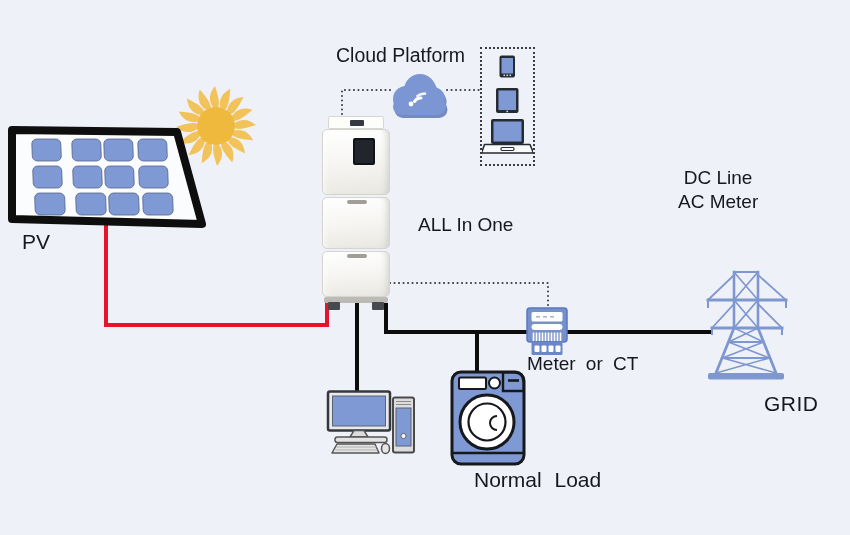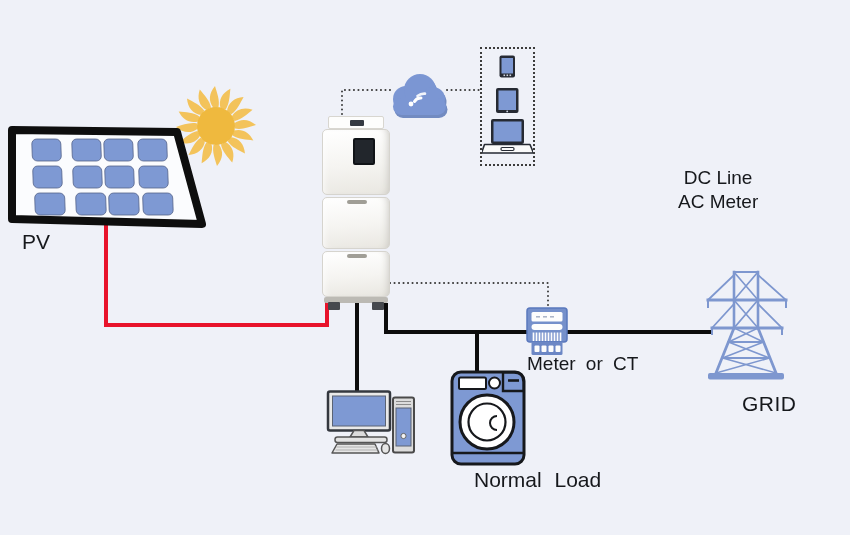--- a/index.html
+++ b/index.html
@@ -98,20 +98,21 @@
       <rect x="99" y="46" width="29" height="22" rx="5"></rect>
         <rect x="133" y="46" width="29" height="22" rx="5"></rect>
       <rect x="28" y="73" width="30" height="22" rx="5"></rect>
         <rect x="69" y="73" width="30" height="22" rx="5"></rect>
       <rect x="102" y="73" width="30" height="22" rx="5"></rect>
         <rect x="136" y="73" width="30" height="22" rx="5"></rect>
     </g>
   </svg>
   <div class="lbl fs20" style="left:22px;top:230px">PV</div>
 
+  <div class="lbl fs19" style="left:336px;top:44px;font-size:19.5px">Cloud Platform</div>
   <svg class="abs z2" style="left:384px;top:66px" width="68" height="58" viewBox="0 0 68 58">
     <g fill="#5d7ab8" transform="translate(1.5,3)" opacity="0.85">
       <circle cx="22" cy="33" r="13"></circle>
         <circle cx="36" cy="24" r="16"></circle>
         <circle cx="49" cy="33" r="12"></circle>
       <rect x="9" y="32" width="53" height="17" rx="8.5"></rect>
     </g>
     <g fill="#7b96d3">
       <circle cx="22" cy="33" r="13"></circle>
         <circle cx="36" cy="24" r="16"></circle>
@@ -158,20 +159,21 @@
     <div class="unit-mod unit-m2">
       <div class="unit-handle"></div>
     </div>
     <div class="unit-mod unit-m3">
       <div class="unit-handle"></div>
     </div>
     <div class="unit-base"></div>
     <div class="unit-foot l"></div>
     <div class="unit-foot r"></div>
   </div>
+  <div class="lbl fs19" style="left:418px;top:214px">ALL In One</div>
 
   <div class="legend">
     <div class="legend-row">
       <span class="legend-swatch dc"></span>
       <span class="t">DC Line</span>
     </div>
     <div class="legend-row">
       <span class="legend-swatch ac"></span>
       <span class="t">AC Meter</span>
     </div>
@@ -218,21 +220,21 @@
       <path d="M8 34 V41 M86 34 V41" stroke-width="2"></path>
       <path d="M12 62 H82" stroke-width="3"></path>
       <path d="M34 38 L12 62 M58 38 L82 62" stroke-width="1.8"></path>
       <path d="M12 62 V68 M82 62 V68" stroke-width="2"></path>
       <path d="M34 62 L16 107 M58 62 L76 107" stroke-width="2.8"></path>
       <path d="M28.5 76 H63.5 M22.5 92 H69.5" stroke-width="1.8"></path>
       <path d="M34 62 L63.5 76 M58 62 L28.5 76 M28.5 76 L69.5 92 M63.5 76 L22.5 92 M22.5 92 L76 107 M69.5 92 L16 107" stroke-width="1.5"></path>
     </g>
     <rect x="8" y="107" width="76" height="6.5" rx="2" fill="#7e97cf"></rect>
   </svg>
-  <div class="lbl fs20 ls1" style="left:742px;top:392px">GRID</div>
+  <div class="lbl fs20 ls1" style="left:764px;top:392px">GRID</div>
 
   <svg class="abs z2" style="left:312px;top:386px" width="106" height="74" viewBox="0 0 106 74">
     <g>
       <rect x="16" y="5.5" width="62" height="39" rx="2" fill="#e9e9e9" stroke="#34383f" stroke-width="2.5"></rect>
       <rect x="20.5" y="10" width="53" height="30" fill="#7e99d3" stroke="#5a6374" stroke-width="1"></rect>
       <path d="M42 44.5 L52 44.5 L56 51 L38 51 Z" fill="#dcdcdc" stroke="#555555" stroke-width="1.5"></path>
       <rect x="23" y="51" width="52" height="5.5" rx="2.5" fill="#e3e3e3" stroke="#555555" stroke-width="1.5"></rect>
     </g>
     <g>
       <path d="M25 58 L63 58 L67 67 L20 67 Z" fill="#e6e6e6" stroke="#555555" stroke-width="1.5" stroke-linejoin="round"></path>

